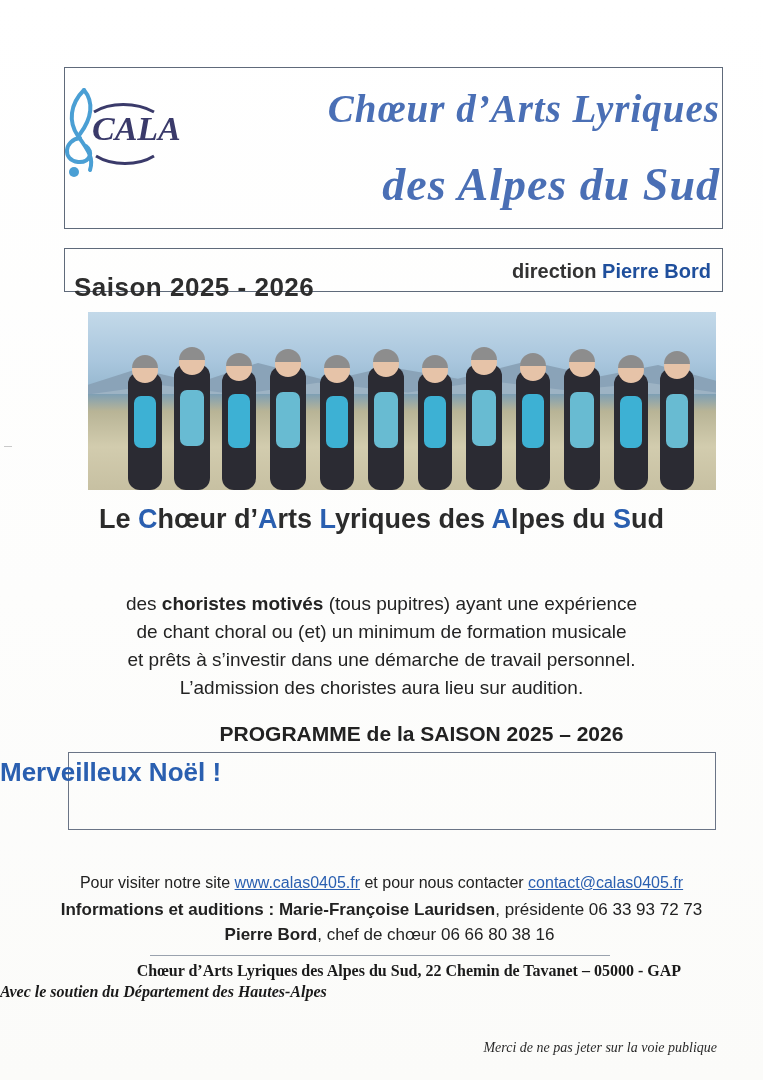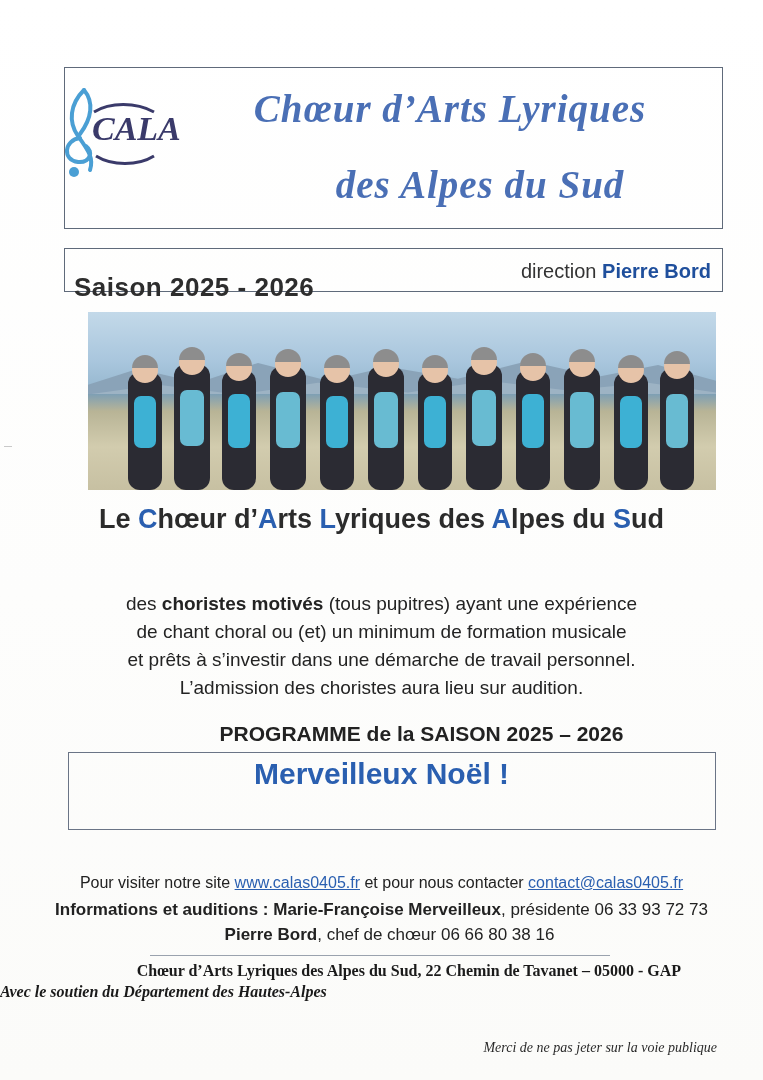--- a/index.html
+++ b/index.html
@@ -39,28 +39,29 @@
     width: 540px;
     height: 150px;
     text-align: center;
   }
   .title-line {
     font-family: "Liberation Serif", serif;
     font-style: italic;
     font-weight: bold;
     color: #4a6fb5;
     letter-spacing: 1px;
+    text-align: right;
   }
   .title-line1 {
     font-size: 39px;
     line-height: 46px;
     margin-top: 12px;
   }
   .title-line2 {
-    font-size: 39px;
+    font-size: 46px;
     line-height: 46px;
     margin-top: 30px;
     margin-left: 60px;
   }
 
   
   .logo {
     position: absolute;
     left: 50px;
     top: 78px;
@@ -89,21 +90,21 @@
     letter-spacing: 0.5px;
     margin-top: 20px;
   }
   .direction-text {
     position: absolute;
     right: 52px;
     top: 260px;
     font-size: 20px;
     color: #1f4f9c;
   }
-  .direction-text .dir-label { font-weight: normal; color:#333;margin-left:48px; }
+  .direction-text .dir-label { font-weight: bold; color:#333;margin-left:48px; }
   .direction-text .dir-name { font-weight: bold; color:#1f4f9c; }
 
   
   .photo {
     position: absolute;
     left: 88px;
     top: 312px;
     width: 628px;
     height: 178px;
     background:
@@ -181,22 +182,21 @@
     width: 648px;
     height: 78px;
     border: 1.5px solid #6a7486;
     box-sizing: border-box;
   }
   .programme-main {
     position: absolute;
     left: 0;
     top: 757px;
     width: 763px;
-    text-align: center;
-    font-size: 30px;
+    font-size: 26px;
     font-weight: bold;
     color: #2a5fb0;
   }
   .programme-composers {
     position: absolute;
     left: 0;
     top: 802px;
     width: 763px;
     text-align: center;
     font-size: 17px;
@@ -425,21 +425,21 @@
   <div class="programme-title">PROGRAMME de la SAISON 2025 – 2026</div>
   <div class="programme-box"></div>
   <div class="programme-main">Merveilleux Noël !</div>
 
 
   <div class="contact-2">
     <span>Pour visiter notre site </span><span class="link">www.calas0405.fr</span><span> et pour nous contacter </span><span class="link">contact@calas0405.fr</span>
   </div>
 
   <div class="contact-3">
-    <span class="b">Informations et auditions : </span><span class="b">Marie-Françoise Merveilleux</span><span>, présidente 06 33 93 72 73</span>
+    <span class="b">Informations et auditions : </span><span class="b">Marie-Françoise Lauridsen</span><span>, présidente 06 33 93 72 73</span>
   </div>
 
   <div class="contact-4">
     <span class="b">Pierre Bord</span><span>, chef de chœur 06 66 80 38 16</span>
   </div>
 
   <div class="rule"></div>
   <div class="footer-1">Chœur d’Arts Lyriques des Alpes du Sud, 22 Chemin de Tavanet – 05000 - GAP</div>
   <div class="footer-2">Avec le soutien du Département des Hautes-Alpes</div>
   <div class="footer-3">Merci de ne pas jeter sur la voie publique</div>

